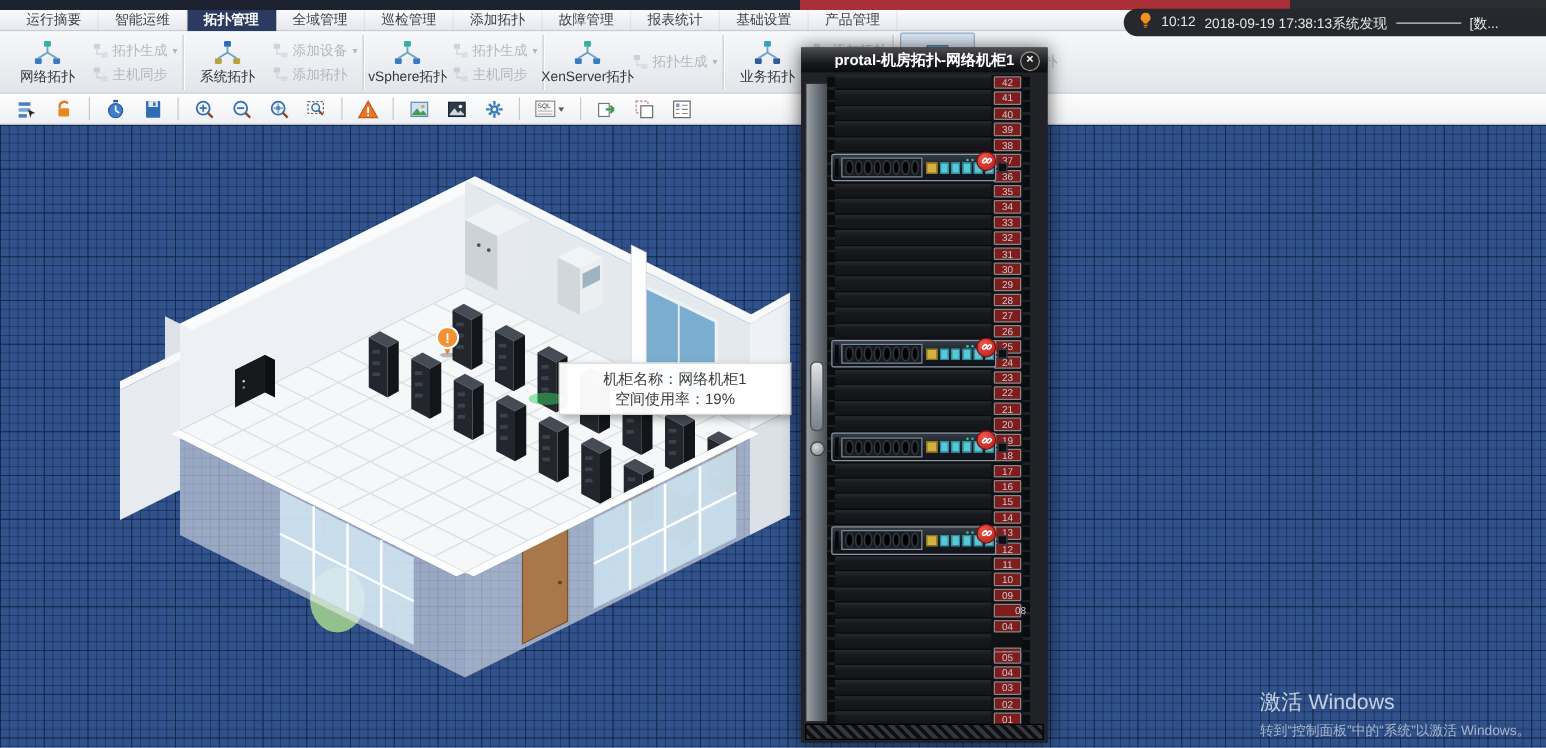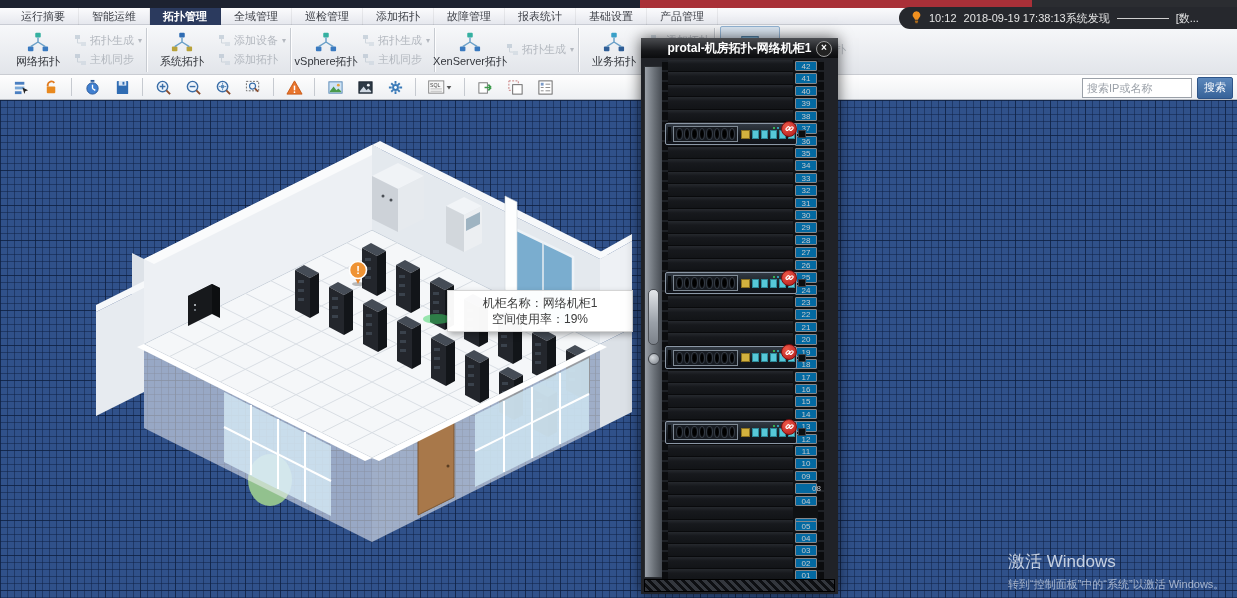--- a/index.html
+++ b/index.html
@@ -83,21 +83,21 @@
   #handle{position:absolute;left:3px;top:222px;width:9px;height:54px;border-radius:5px;
           background:linear-gradient(#e3e6ea,#9aa0a8 60%,#7c828a);border:1px solid #4a4e54;}
   #handlelock{position:absolute;left:3px;top:286px;width:10px;height:10px;border-radius:50%;
           background:radial-gradient(circle at 35% 35%,#d6dade,#787e86);border:1px solid #3c4046;}
   .rail{position:absolute;top:2px;bottom:14px;width:6px;background:#0b0c0e;
         background-image:repeating-linear-gradient(#1d2025 0 2px,#0b0c0e 2px 10px);}
   #raill{left:21px;} #railr{left:177px;}
   #slots{position:absolute;left:27px;top:2px;width:150px;bottom:14px;background:#0f1113;}
   .slot{position:absolute;left:0;width:125px;background:linear-gradient(#26292e,#17191d 35%,#121417);
         border-bottom:1px solid #090a0c;box-sizing:border-box;}
-  .slotnum{position:absolute;left:127px;width:22px;background:#0369a1;border:1px solid #84888d;
+  .slotnum{position:absolute;left:127px;width:22px;background:#7f1d1d;border:1px solid #84888d;
         color:#c6cacd;font-size:8px;text-align:center;border-radius:1px;box-sizing:border-box;}
   #vent{position:absolute;left:3px;right:3px;bottom:2px;height:11px;border:1px solid #000;
         background:repeating-linear-gradient(45deg,#33373d 0 3px,#0d0f12 3px 6px);}
   
   .switch{position:absolute;left:-3px;width:132px;background:linear-gradient(#323a44,#171b20 60%,#10131a);
           border:1px solid #8b97a5;border-radius:2px;display:flex;align-items:center;
           padding:0 2px;box-sizing:border-box;}
   .swear{width:3px;height:70%;background:#07090b;margin-right:2px;flex:none;}
   .p8{display:flex;gap:1px;border:1px solid #7e8994;background:#171b21;padding:1px 2px;flex:none;}
   .oport{width:6.5px;height:12px;border-radius:45%;background:radial-gradient(#000 45%,#2b313a);
@@ -431,24 +431,20 @@
         </svg>
       </div>
       <div class="tbtn">
         <svg viewBox="0 0 18 18">
           <rect x="2" y="2" width="14" height="14" fill="#fff" stroke="#666"></rect>
           <rect x="4" y="4" width="3" height="3" fill="#7a9ac8"></rect>
           <path d="M9 5.5h5M9 9h5M4 9h3M9 12.5h5M4 12.5h3" stroke="#888"></path>
         </svg>
       </div>
     </div>
-  <div id="searchbox">
-    <input id="search-input" placeholder="搜索IP或名称" style="">
-    <div id="search-btn">搜索</div>
-  </div>
 </div>
 
 <div id="main">
   <svg id="roomsvg" width="1237" height="498" viewBox="0 0 1237 498">
 
     <polygon points="372,130 600,244 372,358 144,244" fill="#f5f7f9" stroke="#c8cfd6" stroke-width="1"></polygon>
     <g id="tiles" stroke="#d9dee4" stroke-width="1">
         <line x1="169.33333333333334" y1="256.6666666666667" x2="397.3333333333333" y2="142.66666666666666"></line>
         <line x1="169.33333333333334" y1="231.33333333333334" x2="397.3333333333333" y2="345.3333333333333"></line>
         <line x1="194.66666666666666" y1="269.3333333333333" x2="422.6666666666667" y2="155.33333333333334"></line>

